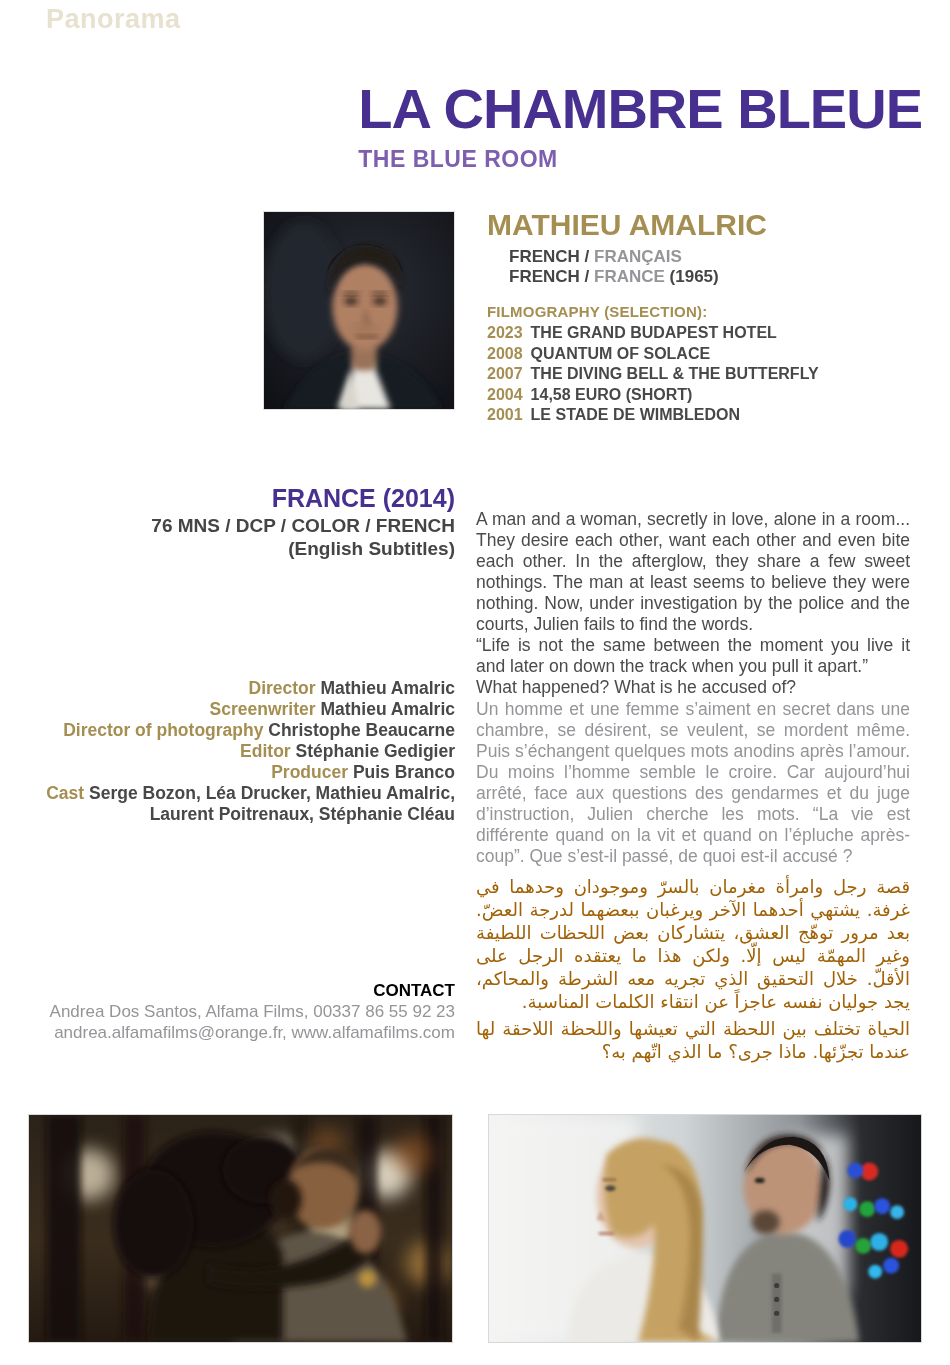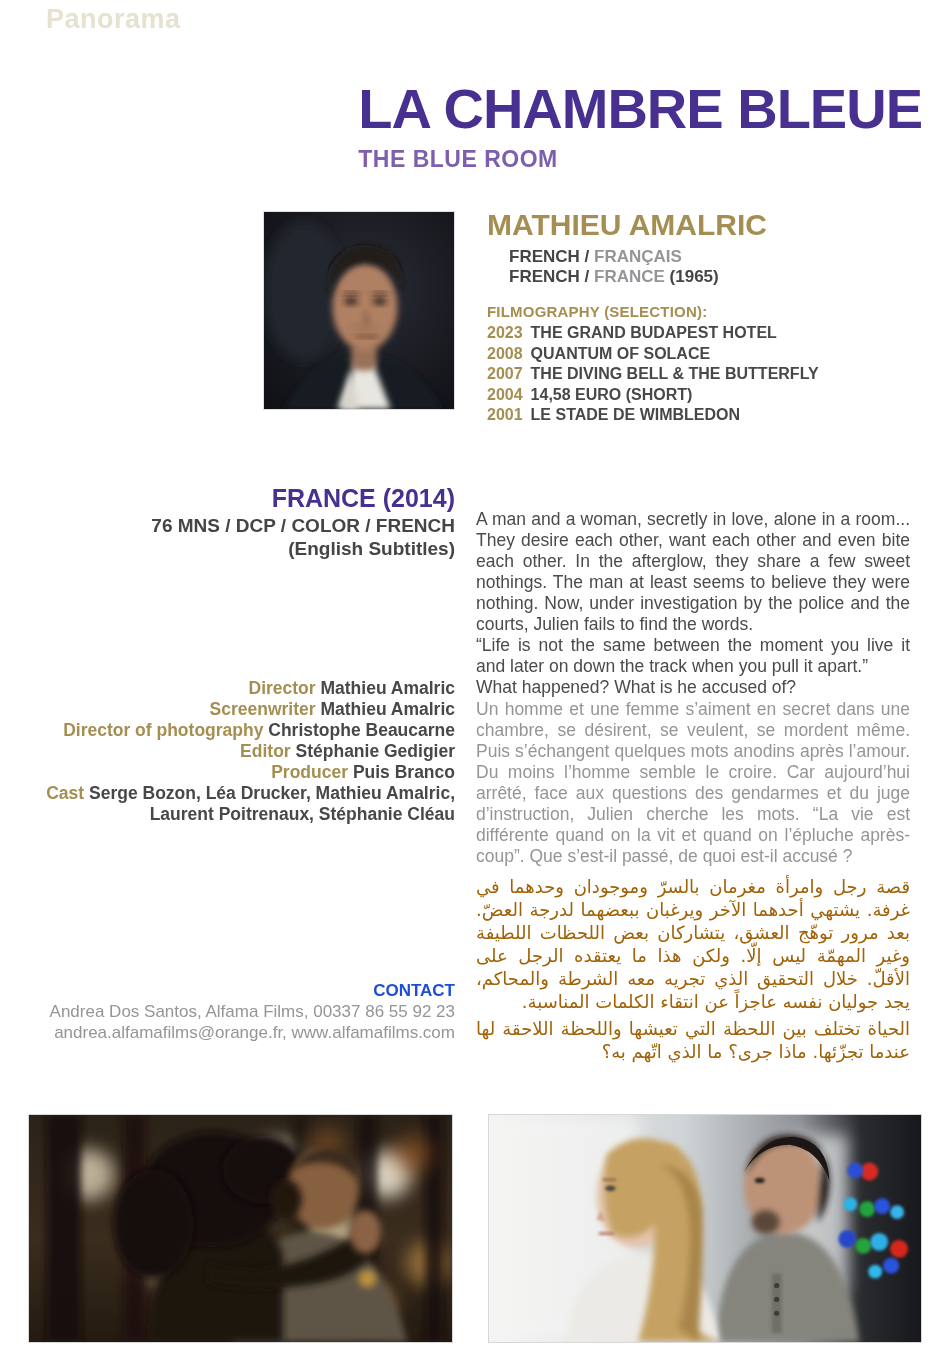--- a/index.html
+++ b/index.html
@@ -55,21 +55,21 @@
   .left-col { left:30px; width:425px; text-align:right; }
   .film-country {
     top:484px; font-size:25px; font-weight:bold; color:#483090; line-height:1.15;
   }
   .film-specs { font-size:19px; font-weight:bold; color:#454547; line-height:1.22; }
 
   .credits { top:678px; font-size:17.5px; line-height:21px; color:#48484a; font-weight:bold; }
   .credits .lbl { color:#a58e51; font-weight:bold; }
 
   .contact { top:980px; font-size:17px; line-height:21px; color:#939598; }
-  .contact .contact-heading { color:#1d4ed8; font-weight:bold;text-align:right; }
+  .contact .contact-heading { color:#000000; font-weight:bold;text-align:right; }
 
   
   .synopsis-col { left:476px; top:486px; width:434px;margin-top:23px; }
   .syn-en { font-size:17.5px; line-height:21px; color:#4b4b4d; text-align:justify; font-weight:500; }
   .syn-fr { font-size:17.5px; line-height:21px; color:#939598; text-align:justify; margin-top:1px; }
   .syn-ar { direction:rtl; font-size:18px; line-height:23px; color:#a16207; text-align:justify; margin-top:8px;
             font-family:"DejaVu Sans", sans-serif; }
   .syn-ar.last { margin-top:4px; }
 
   

